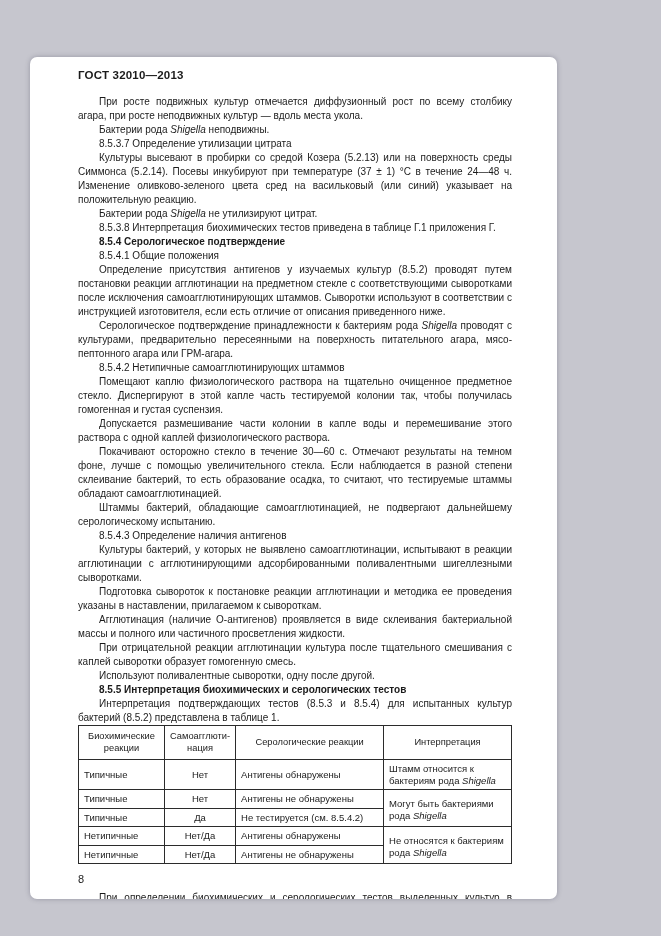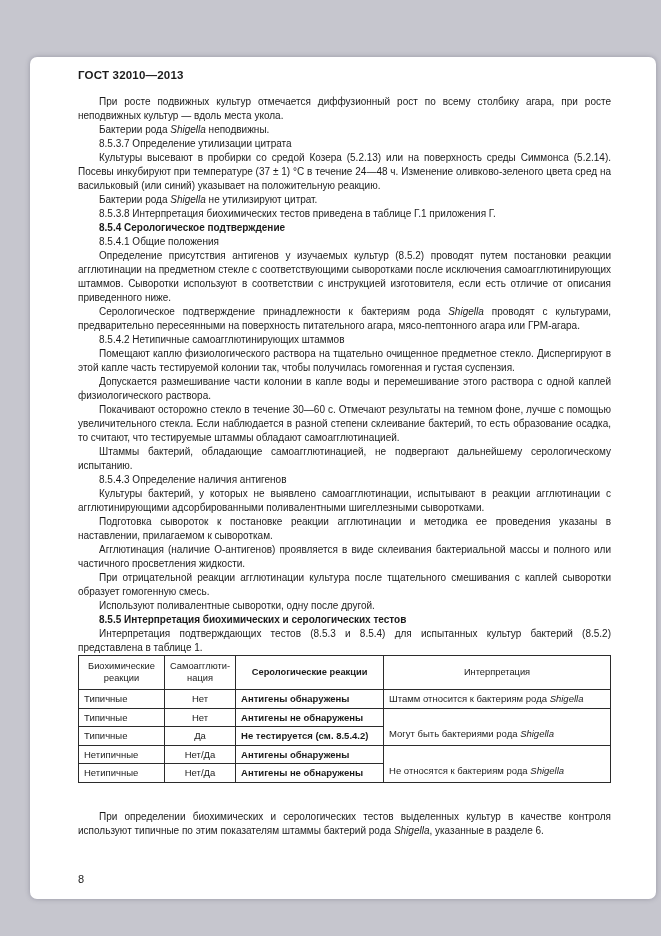--- a/index.html
+++ b/index.html
@@ -7,21 +7,21 @@
   body {
     background: #c6c6ce;
     font-family: "Liberation Sans", "DejaVu Sans", sans-serif;
     position: relative;
     overflow: hidden;
   }
   .page {
     position: absolute;
     left: 30px;
     top: 57px;
-    width: 626px;
+    width: 527px;
     height: 842px;
     background: #ffffff;
     border-radius: 7px;
     box-shadow: 0 0 5px rgba(60,60,80,0.35);
     padding: 10px 45px 12px 48px;
     color: #1b1b1b;
     overflow: hidden;
   }
   .doc-header {
     font-size: 11.5px;
@@ -60,21 +60,21 @@
     line-height: 11.5px;
   }
   td {
     height: 18px;
     line-height: 11.5px;
     vertical-align: middle;
     text-align: left;
   }
   th.c0, td.c0 { width: 86px; }
   th.c1, td.c1 { width: 70px; }
-  th.c2, td.c2 { width: 148px; font-weight: bold; }
+  th.c2, td.c2 { width: 148px; }
   td.c1 { text-align: center; margin-left: 22px; }
   td.merged {
     vertical-align: bottom;
     padding-bottom: 5px;
   }
   .closing { margin-top: 27px; }
   .page-num {
     position: absolute;
     left: 48px;
     bottom: 14px;

